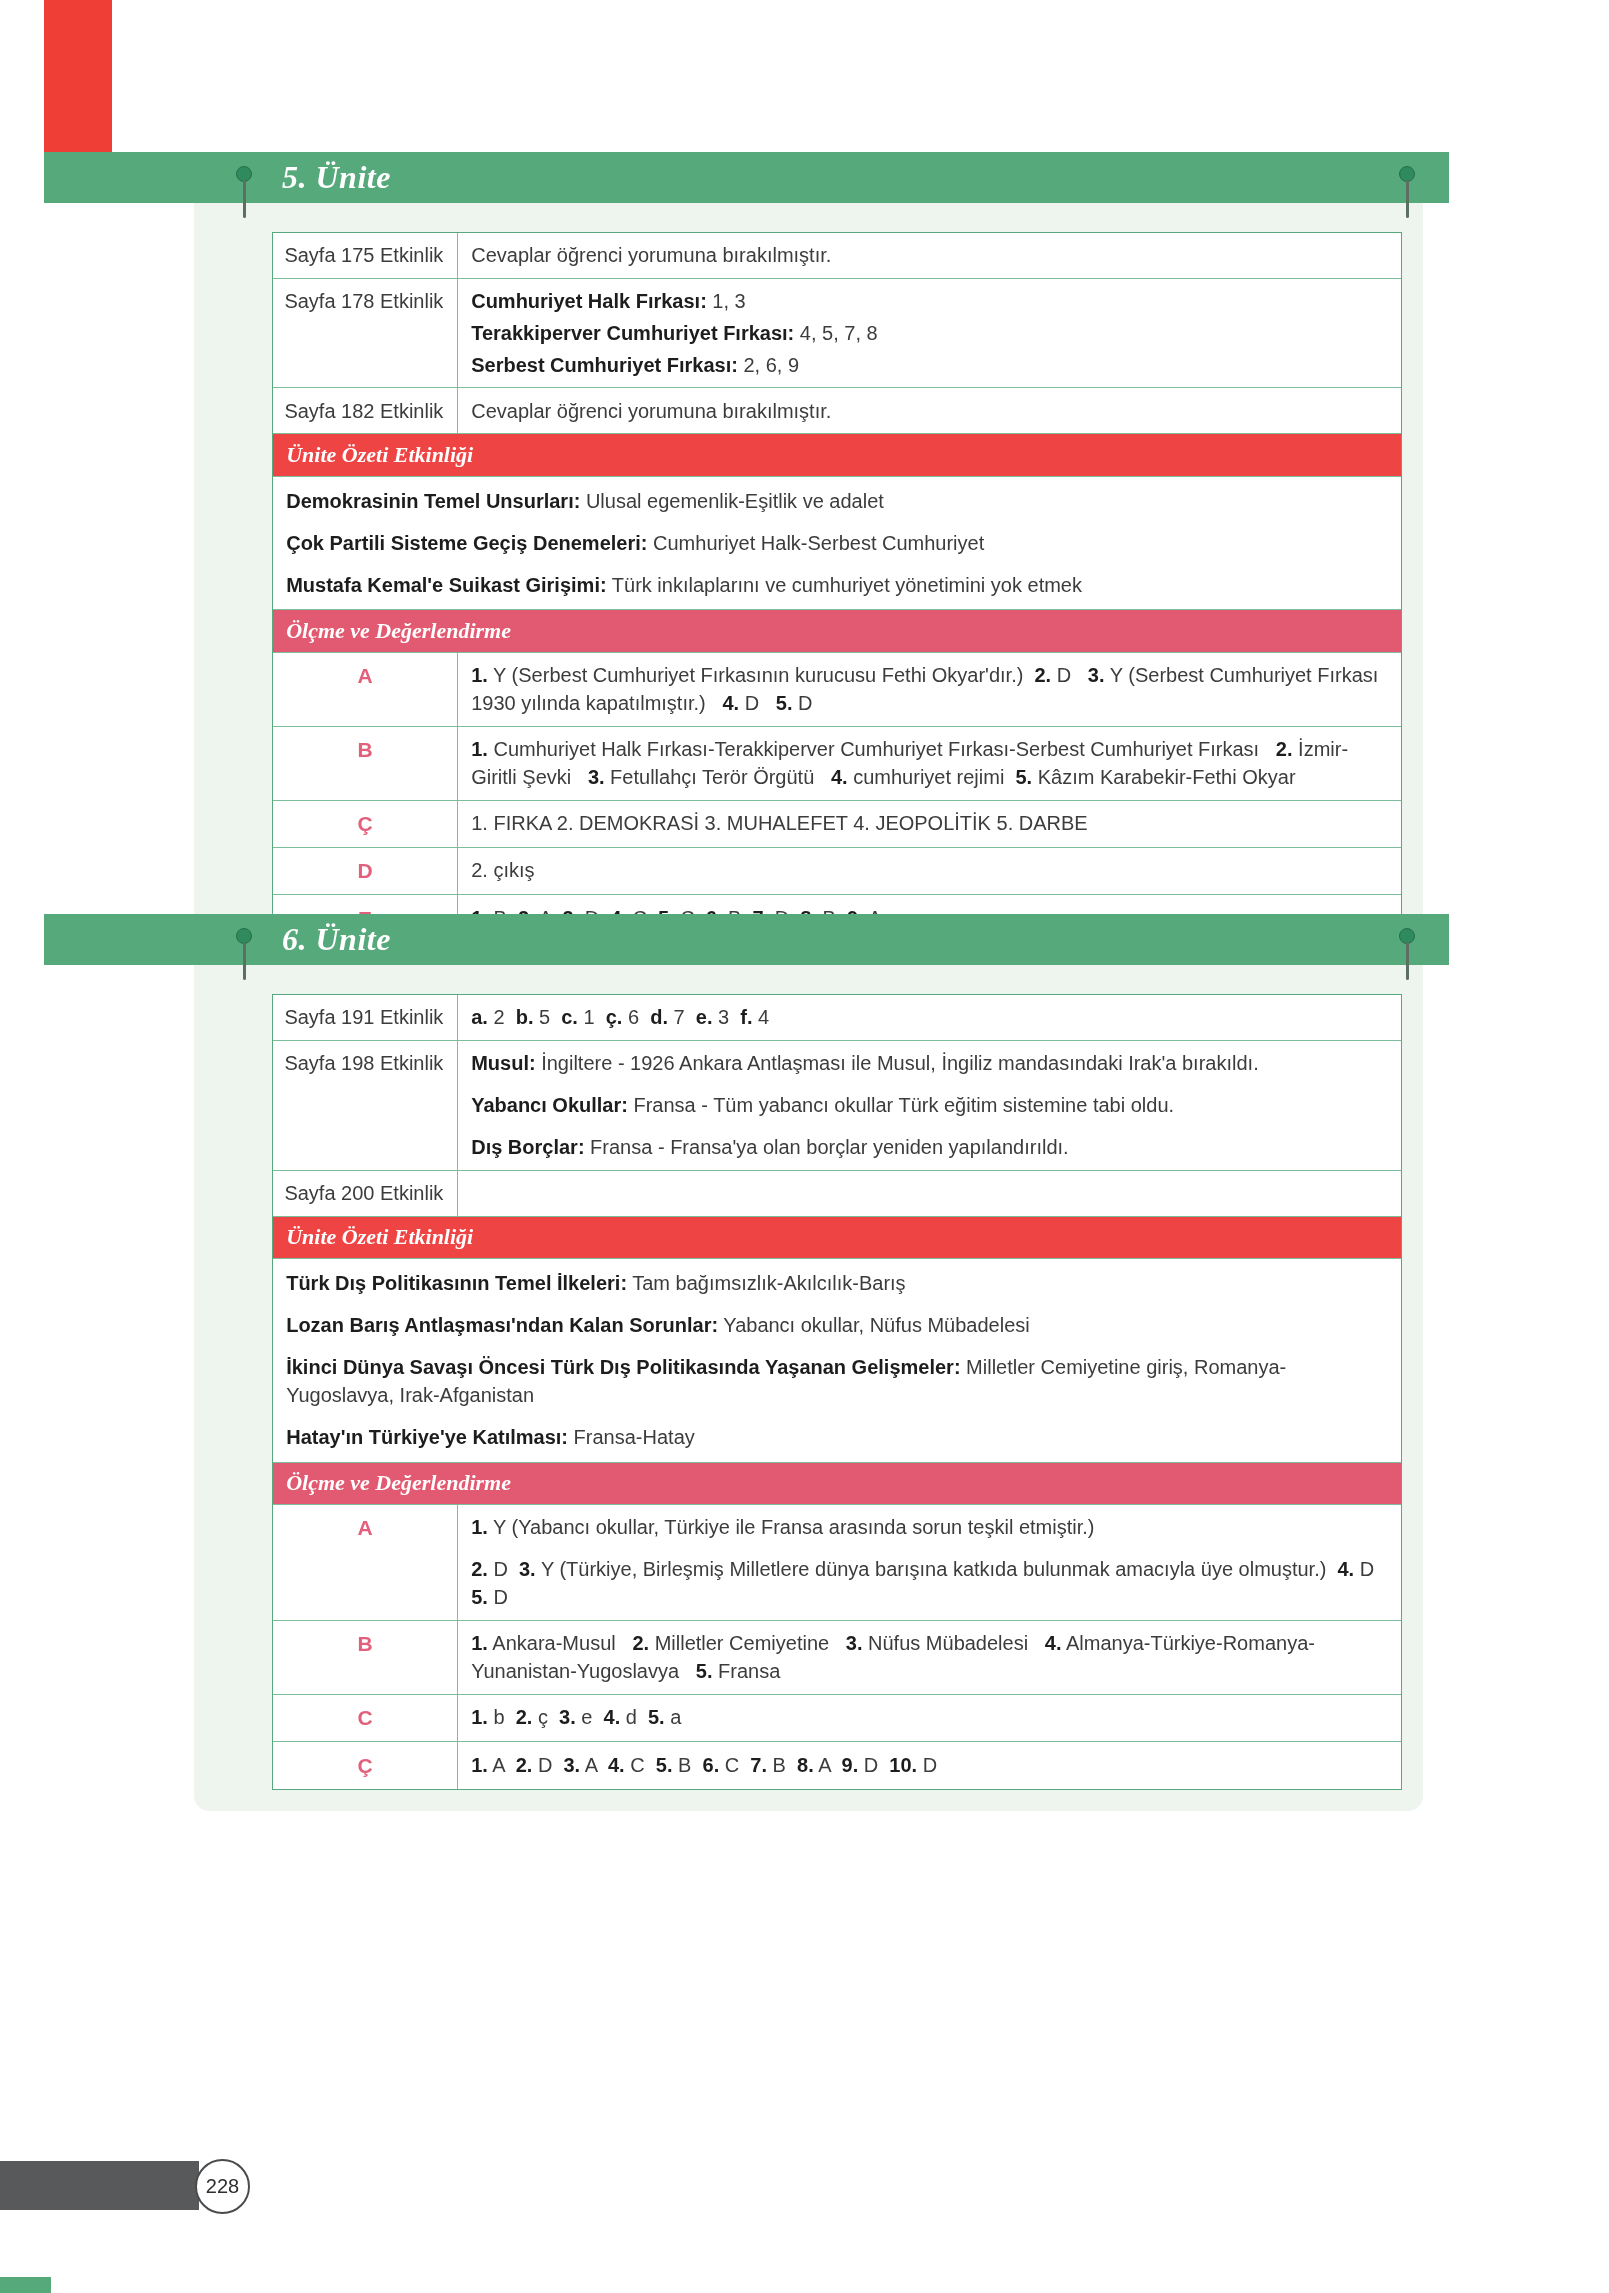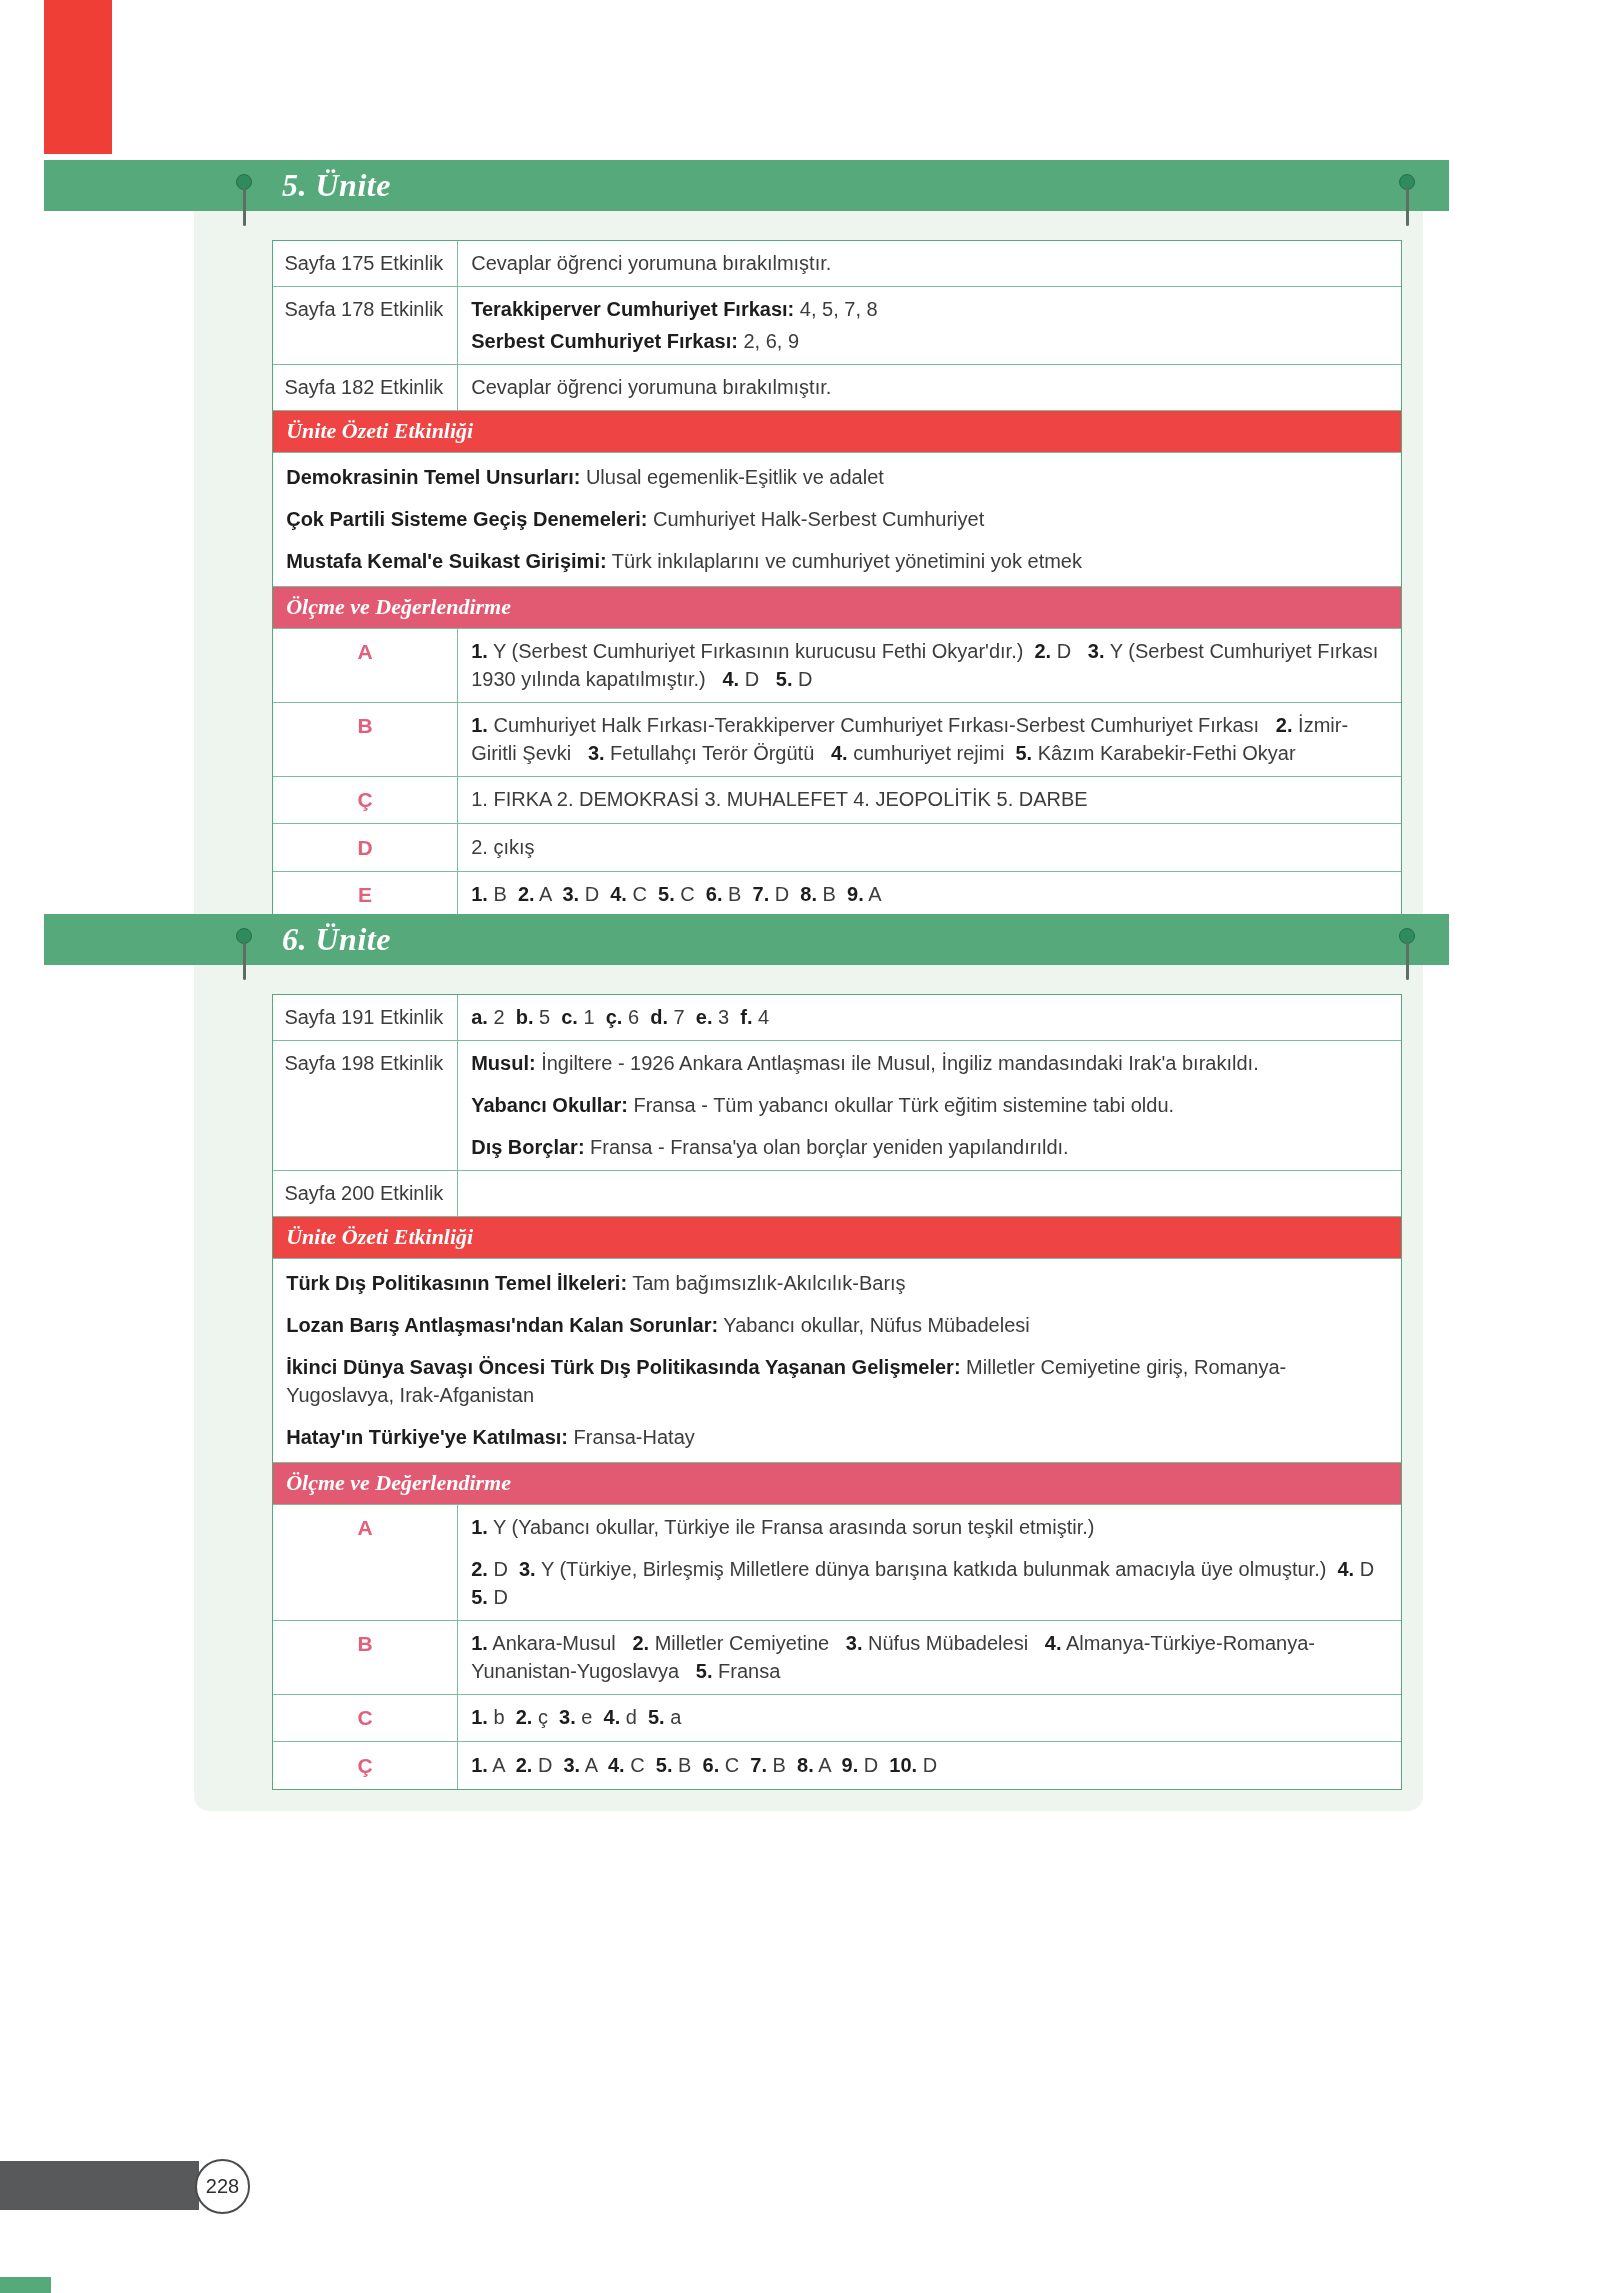--- a/index.html
+++ b/index.html
@@ -3,21 +3,21 @@
 <meta charset="utf-8">
 <style>
   * { margin:0; padding:0; box-sizing:border-box; }
   html,body { background:#ffffff; }
   body { font-family:"Liberation Sans", sans-serif; }
   .page { position:relative; width:1610px; height:2294px; background:#ffffff; overflow:hidden; }
 
   .corner-red { position:absolute; left:44px; top:0; width:68px; height:154px; background:#ee3e35; }
 
   .unit { position:absolute; left:44px; width:1405px; }
-  .unit-1 { top:160px; }
+  .unit-1 { top:152px; }
   .unit-2 { top:914px; }
 
   .unit-bar { position:relative; height:51px; background:#55a97b; z-index:2; display:flex; align-items:center; }
   .unit-title { font-family:"Liberation Serif", serif; font-style:italic; font-weight:bold; color:#ffffff; font-size:32px; margin-left:238px; letter-spacing:0.5px; }
 
   .pin { position:absolute; top:14px; width:17px; z-index:3; }
   .pin-left { left:192px; }
   .pin-right { left:1355px; }
   .pin-head { display:block; width:16px; height:16px; border-radius:50%; background:#2f8a5d; border:1.9px solid #256f4a; }
   .pin-stem { display:block; width:3.8px; height:38px; background:#5d6e62; margin:-1.9px auto 0; border-radius:1.9px; }
@@ -68,20 +68,21 @@
       <div class="answer-table">
           <div class="row">
             <div class="cell-label">Sayfa 175 Etkinlik</div>
             <div class="cell-content">
               <p class="line"><span class="seg-t">Cevaplar öğrenci yorumuna bırakılmıştır.</span></p>
             </div>
           </div>
           <div class="row">
             <div class="cell-label">Sayfa 178 Etkinlik</div>
             <div class="cell-content">
+              <p class="line"><span class="seg-b">Cumhuriyet Halk Fırkası:</span><span class="seg-t"> 1, 3</span></p>
               <p class="line"><span class="seg-b">Terakkiperver Cumhuriyet Fırkası:</span><span class="seg-t"> 4, 5, 7, 8</span></p>
               <p class="line"><span class="seg-b">Serbest Cumhuriyet Fırkası:</span><span class="seg-t"> 2, 6, 9</span></p>
             </div>
           </div>
           <div class="row">
             <div class="cell-label">Sayfa 182 Etkinlik</div>
             <div class="cell-content">
               <p class="line"><span class="seg-t">Cevaplar öğrenci yorumuna bırakılmıştır.</span></p>
             </div>
           </div>

